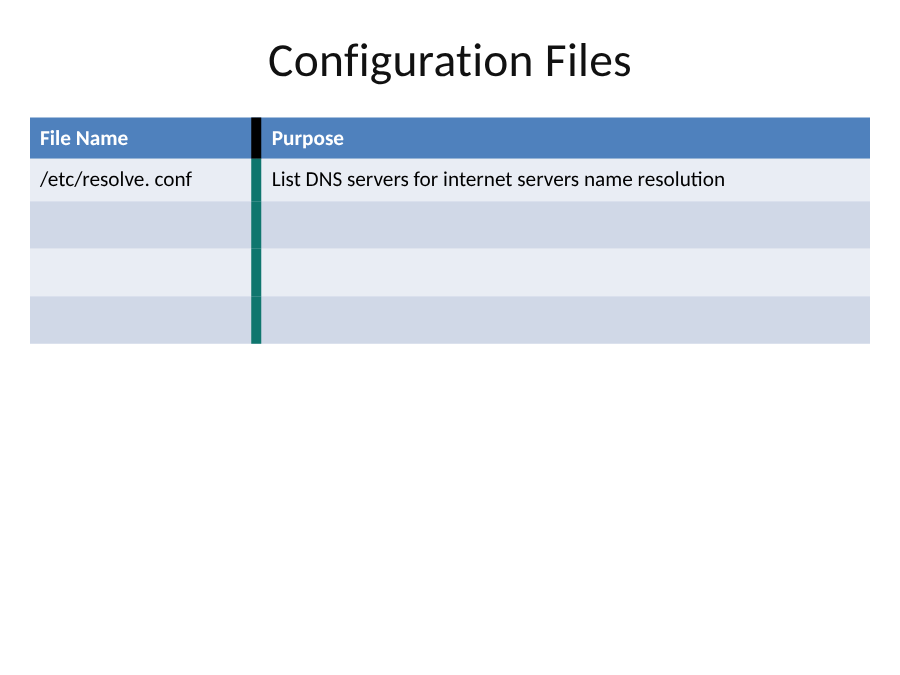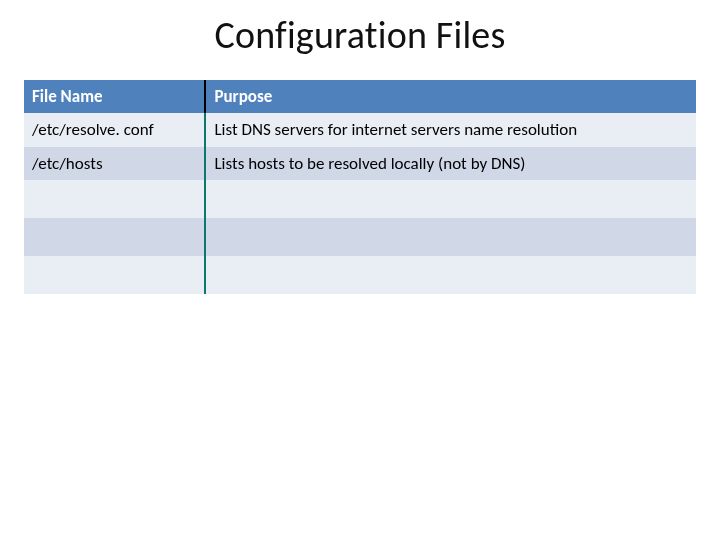--- a/index.html
+++ b/index.html
@@ -15,48 +15,48 @@
     width: 720px;
     height: 540px;
     box-sizing: border-box;
     padding: 0;
   }
   .title {
     text-align: center;
     font-size: 38px;
     font-weight: 400;
     color: #111;
-    margin: 12px 0 22px 0;
+    margin: 26px 0 22px 0;
     letter-spacing: 0.2px;
   }
   .table-wrap {
     margin: 0 24px;
   }
   table {
     width: 100%;
     border-collapse: collapse;
     table-layout: fixed;
     font-size: 17px;
     line-height: 1.25;
   }
   col.c1 { width: 27%; }
   col.c2 { width: 73%; }
   th {
     background: #4f81bd;
     color: #ffffff;
     font-weight: 700;
     text-align: left;
     padding: 6px 8px 6px 8px;
-    border-right: 2px solid #000000;
+    border-right: 8px solid #000000;
   }
   th:last-child { border-right: none; }
   td {
     padding: 6px 8px;
     vertical-align: top;
-    border-right: 2px solid #0f766e;
+    border-right: 8px solid #0f766e;
     color: #000;
     word-wrap: break-word;
   }
   td:last-child { border-right: none; }
   tbody tr:nth-child(odd)  { background: #e9edf4; }
   tbody tr:nth-child(even) { background: #d0d8e7; }
   .fn-part { font-weight: 400; }
   .fn-em   { font-weight: 700; font-style: italic; }
   .empty-cell { height: 26px; }
 </style>
@@ -79,26 +79,20 @@
         </tr>
       </thead>
       <tbody>
         <tr>
           <td>
             <span class="fn-part">/etc/resolve. conf</span><span class="fn-em"></span>
           </td>
           <td>List DNS servers for internet servers name resolution</td>
         </tr>
         <tr>
-          <td>
-            <span class="fn-part">/etc/hosts</span><span class="fn-em"></span>
-          </td>
-          <td>Lists hosts to be resolved locally (not by DNS)</td>
-        </tr>
-        <tr>
           <td class="empty-cell">
             <span class="fn-part"></span><span class="fn-em"></span>
           </td>
           <td class="empty-cell"></td>
         </tr>
         <tr>
           <td class="empty-cell">
             <span class="fn-part"></span><span class="fn-em"></span>
           </td>
           <td class="empty-cell"></td>

